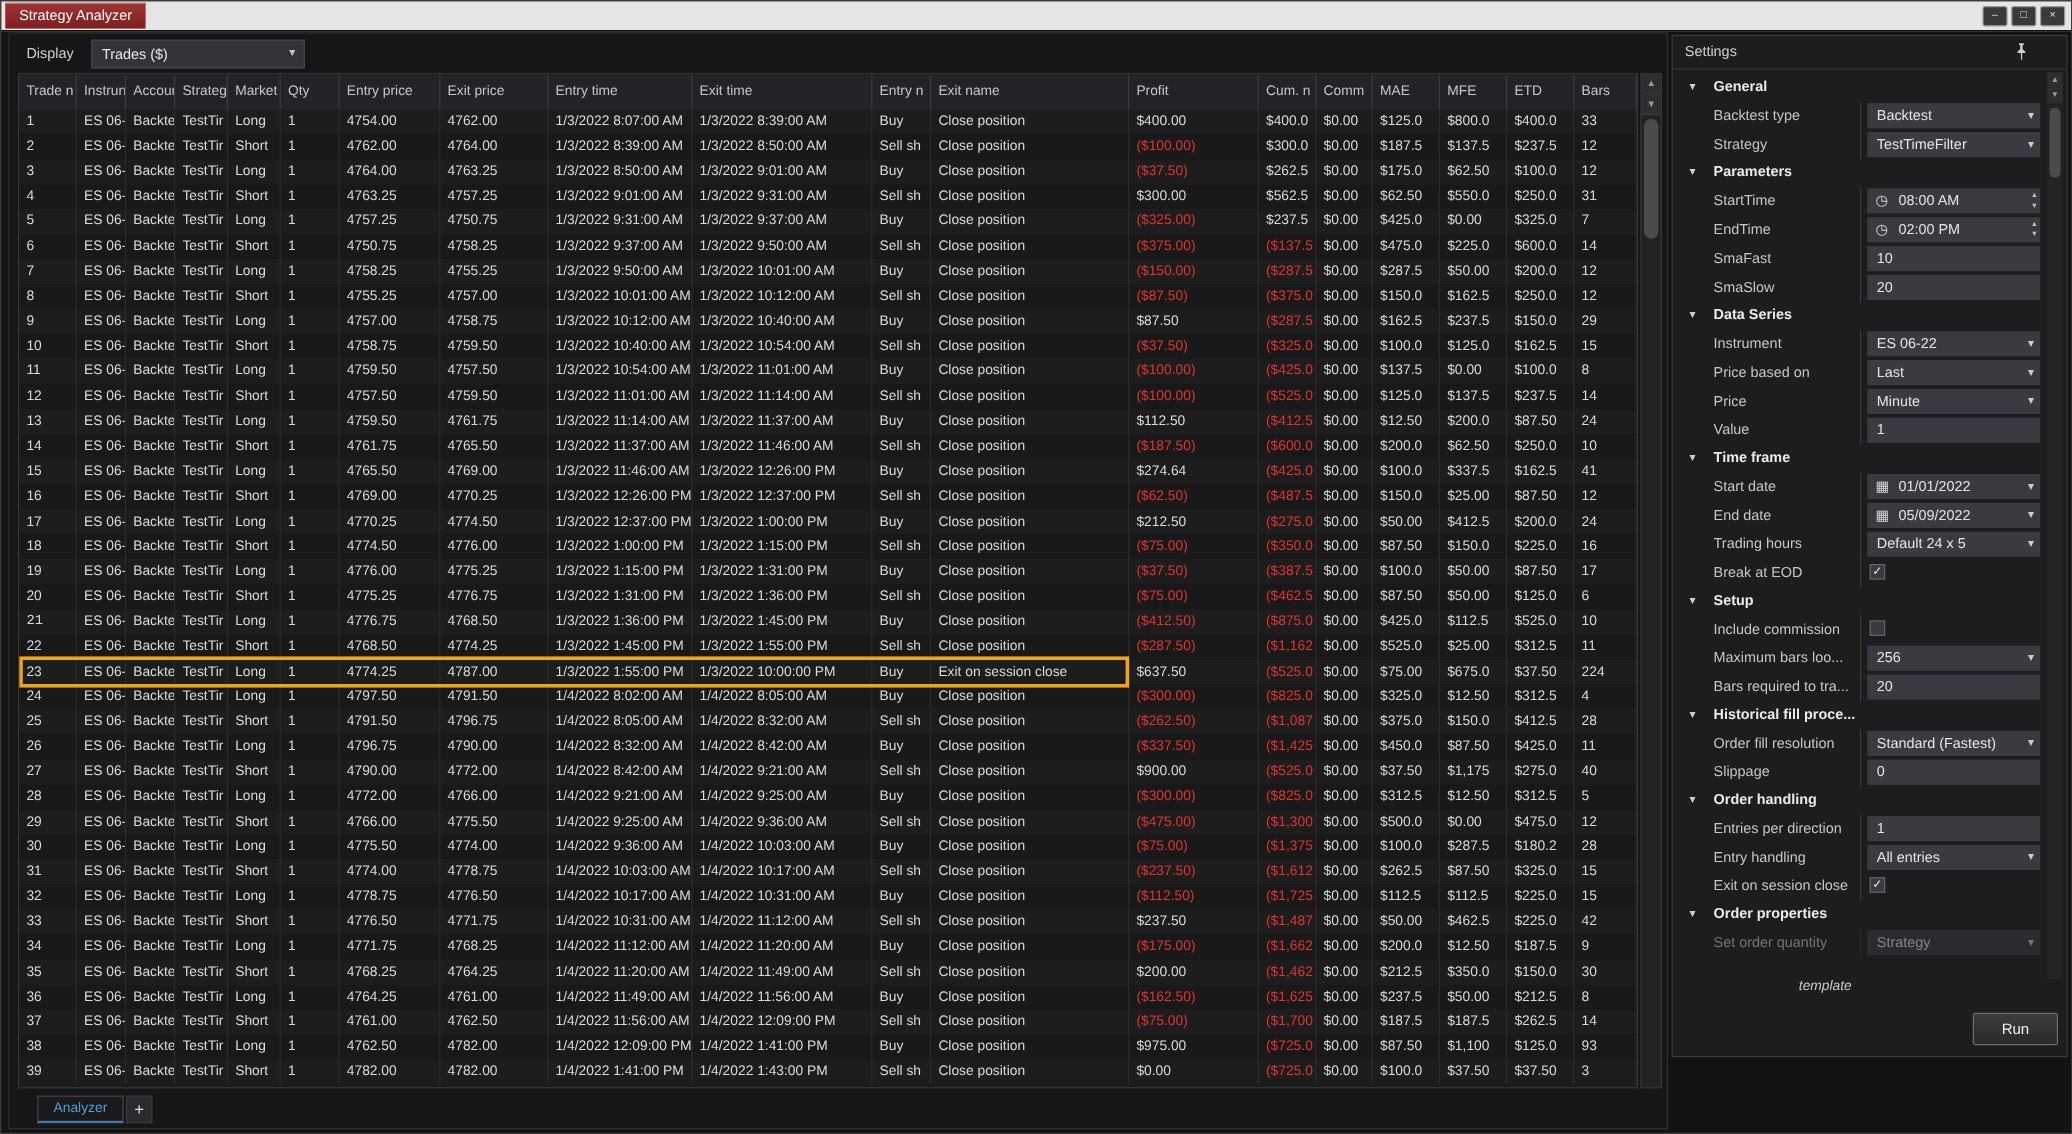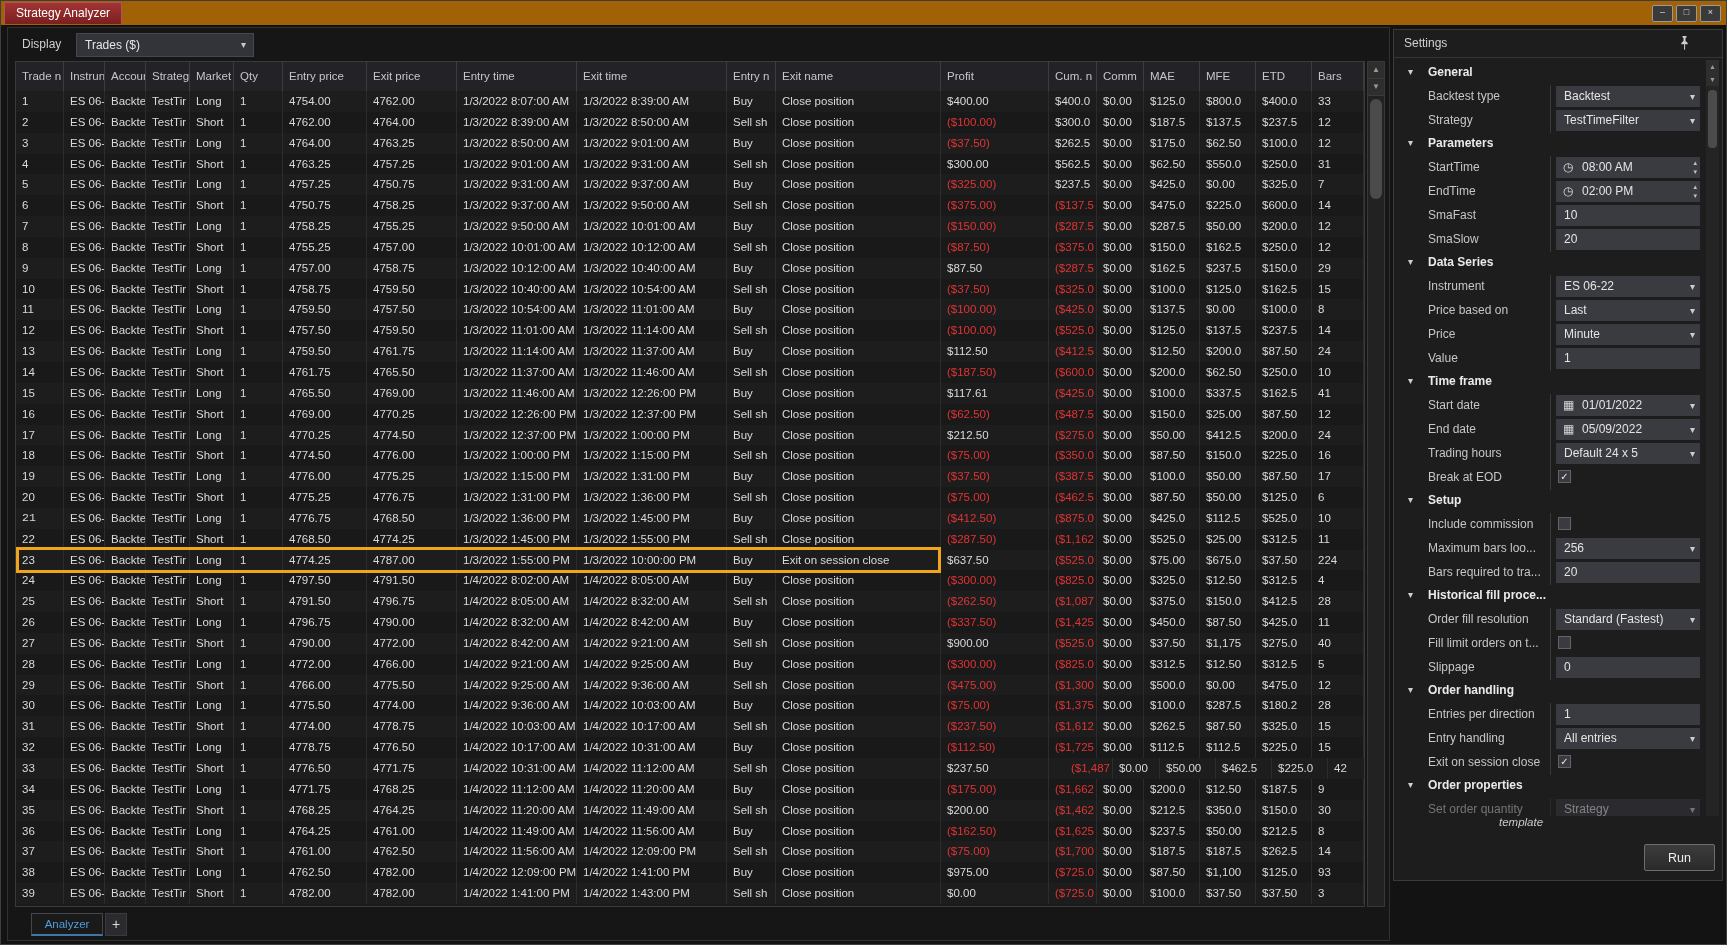--- a/index.html
+++ b/index.html
@@ -1,18 +1,18 @@
 <!DOCTYPE html>
 <html><head>
 <meta charset="utf-8">
 <style>
   html,body{margin:0;padding:0;background:#0b0b0b}
   .window{position:relative;width:1727px;height:945px;background:#131313;font-family:"Liberation Sans",sans-serif;border:1px solid #3e3e3e;box-sizing:border-box;overflow:hidden;-webkit-font-smoothing:antialiased}
   
-  .titlebar{position:absolute;left:0;top:0;right:0;height:24px;background:#a16207;border-bottom:1px solid #101010}
+  .titlebar{position:absolute;left:0;top:0;right:0;height:24px;background:#e5e5e5;border-bottom:1px solid #101010}
   .title-tab{position:absolute;left:3px;top:1px;height:21px;padding:0 11px;background:linear-gradient(#a13434,#7c1f1f);color:#fff;font-size:12px;line-height:21px;border:1px solid #b25454;border-bottom:none;border-radius:2px 2px 0 0;white-space:nowrap}
   .win-controls{position:absolute;right:5px;top:4px;display:flex;gap:3px}
   .win-btn{width:19px;height:15px;background:#3a3a3a;border:1px solid #9a9a9a;color:#ddd;font-size:9px;line-height:13px;text-align:center;border-radius:2px;cursor:pointer}
   
   .workspace{position:absolute;left:6px;top:26px;width:1383px;height:914px;background:#161616;border:1px solid #313131;box-sizing:border-box}
   
   .toolbar{position:absolute;left:14px;top:31px;width:1349px;height:26px}
   .display-label{position:absolute;left:7px;top:5px;color:#cfcfcf;font-size:12px}
   .display-dd{position:absolute;left:61px;top:1px;width:178px;height:24px;background:#33333a;border:1px solid #46464e;color:#e6e6e6;font-size:12px;line-height:22px;padding:0 8px;box-sizing:border-box;cursor:pointer}
   .display-dd .chev{position:absolute;right:7px;top:0;color:#c9c9c9;font-size:10px}
@@ -410,21 +410,21 @@
           <div class="gcell" style="width: 41px;">Backte</div>
           <div class="gcell" style="width: 44px;">TestTir</div>
           <div class="gcell" style="width: 44px;">Long</div>
           <div class="gcell" style="width: 49px;">1</div>
           <div class="gcell" style="width: 84px;">4765.50</div>
           <div class="gcell" style="width: 90px;">4769.00</div>
           <div class="gcell" style="width: 120px;">1/3/2022 11:46:00 AM</div>
           <div class="gcell" style="width: 150px;">1/3/2022 12:26:00 PM</div>
           <div class="gcell" style="width: 49px;">Buy</div>
           <div class="gcell" style="width: 165px;">Close position</div>
-          <div class="gcell" style="width: 108px;">$117.61</div>
+          <div class="gcell" style="width: 108px;">$274.64</div>
           <div class="gcell neg" style="width: 48px;">($425.0</div>
           <div class="gcell" style="width: 47px;">$0.00</div>
           <div class="gcell" style="width: 56px;">$100.0</div>
           <div class="gcell" style="width: 56px;">$337.5</div>
           <div class="gcell" style="width: 56px;">$162.5</div>
           <div class="gcell" style="width: 52px;">41</div>
         </div>
         <div class="grow">
           <div class="gcell" style="width: 48px;">16</div>
           <div class="gcell" style="width: 41px;">ES 06-</div>
@@ -790,21 +790,21 @@
           <div class="gcell" style="width: 44px;">TestTir</div>
           <div class="gcell" style="width: 44px;">Short</div>
           <div class="gcell" style="width: 49px;">1</div>
           <div class="gcell" style="width: 84px;">4776.50</div>
           <div class="gcell" style="width: 90px;">4771.75</div>
           <div class="gcell" style="width: 120px;">1/4/2022 10:31:00 AM</div>
           <div class="gcell" style="width: 150px;">1/4/2022 11:12:00 AM</div>
           <div class="gcell" style="width: 49px;">Sell sh</div>
           <div class="gcell" style="width: 165px;">Close position</div>
           <div class="gcell" style="width: 108px;">$237.50</div>
-          <div class="gcell neg" style="width: 48px; margin-left: 16px;">($1,487</div>
+          <div class="gcell neg" style="width: 48px;">($1,487</div>
           <div class="gcell" style="width: 47px;">$0.00</div>
           <div class="gcell" style="width: 56px;">$50.00</div>
           <div class="gcell" style="width: 56px;">$462.5</div>
           <div class="gcell" style="width: 56px;">$225.0</div>
           <div class="gcell" style="width: 52px;">42</div>
         </div>
         <div class="grow">
           <div class="gcell" style="width: 48px;">34</div>
           <div class="gcell" style="width: 41px;">ES 06-</div>
           <div class="gcell" style="width: 41px;">Backte</div>
@@ -1099,24 +1099,20 @@
           <span class="sec-lbl">Historical fill proce...</span>
         </div>
         <div class="set-row">
           <span class="lbl">Order fill resolution</span>
           <div class="ctl">
             <span class="txt">Standard (Fastest)</span>
             <span class="chev">▾</span>
           </div>
         </div>
         <div class="set-row">
-          <span class="lbl">Fill limit orders on t...</span>
-          <div class="cbx"></div>
-        </div>
-        <div class="set-row">
           <span class="lbl">Slippage</span>
           <div class="ctl">
             <span class="txt">0</span>
           </div>
         </div>
         <div class="sec-hdr">
           <span class="sec-arrow">▾</span>
           <span class="sec-lbl">Order handling</span>
         </div>
         <div class="set-row">

